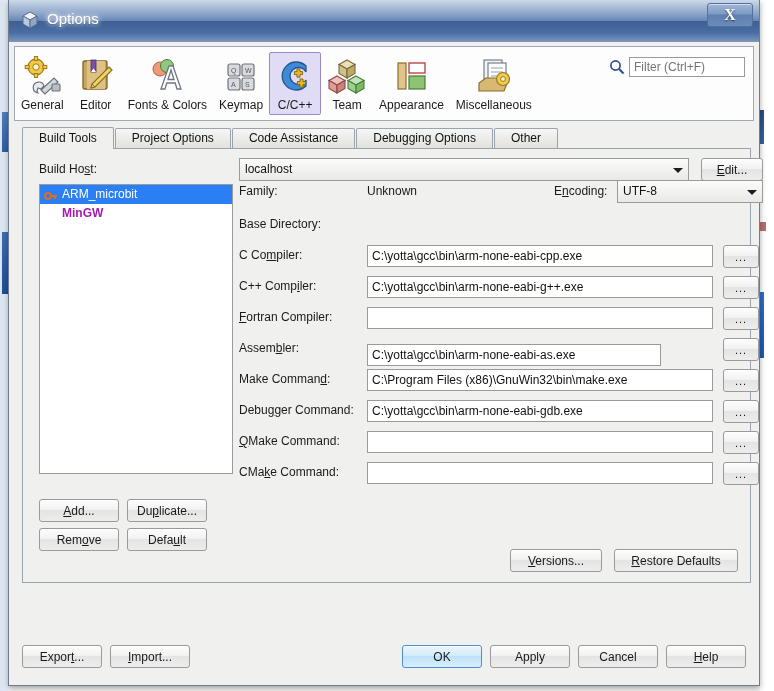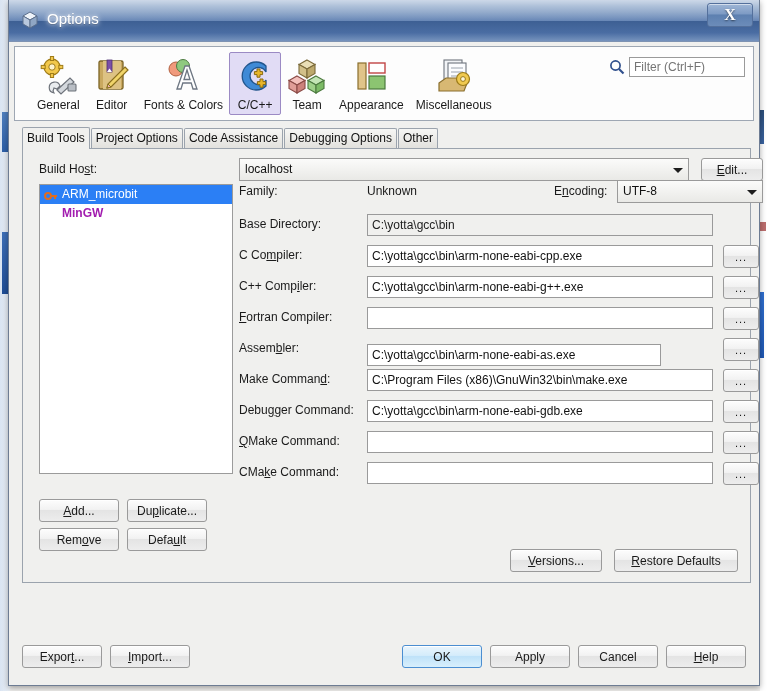--- a/index.html
+++ b/index.html
@@ -71,21 +71,21 @@
     font-size:16px; font-weight:bold; color:#ffffff;
     text-shadow: 0 1px 2px rgba(0,0,0,.55);
     font-family:"Liberation Serif", serif;
   }
 
   
   .toolbar {
     position: relative; margin: 4px 5px 0 5px; height: 75px;
     border: 1px solid #9ea7b3; background: #fdfdfd;
   }
-  .tool-items { display: flex; align-items: flex-start; padding: 5px 0 0 16px; }
+  .tool-items { display: flex; align-items: flex-start; padding: 5px 0 0 0; }
   .tool-item {
     display: flex; flex-direction: column; align-items: center;
     padding: 3px 5px 2px 5px; cursor: pointer;
     border: 1px solid transparent; border-radius: 2px;
   }
   .tool-item.selected { background: #e1dcf5; border-color: #9b8ac4; }
   .tool-ico { width: 40px; height: 40px; display:block; }
   .tool-label { font-size: 12px; color: #1a1a1a; margin-top: 2px; white-space: nowrap; }
 
   .filter-wrap { position: absolute; right: 8px; top: 10px; display:flex; align-items:center; }
@@ -95,21 +95,21 @@
     font-family:"Liberation Sans", sans-serif; font-size: 12px; color:#8a8a8a;
     padding: 0 4px;
   }
 
   
   .tabstrip {
     margin: 6px 8px 0 13px; height: 21px;
     display:flex; align-items:flex-end; position:relative; z-index:3;
   }
   .tab {
-    height: 20px; line-height:19px; padding: 0 4px;
+    height: 20px; line-height:19px; padding: 0 16px;
     border: 1px solid #9ba3ad; border-bottom: none;
     background: linear-gradient(180deg,#f6f6f4,#e2e1dd);
     font-size: 12px; color:#111; cursor:pointer;
     margin-right: 1px;
     border-radius: 2px 2px 0 0;
   }
   .tab.active {
     background: #f0f0ee; height: 22px; line-height:21px;
     border-color:#9ba3ad; position:relative; top:1px;
   }
@@ -256,20 +256,39 @@
         <span class="tool-ico">
           <svg viewBox="0 0 40 40" width="40" height="40">
             <circle cx="13" cy="13" r="7" fill="#f09a7c" stroke="#b15f3f" stroke-width="1"></circle>
             <circle cx="20" cy="10" r="6.5" fill="#8fc97f" stroke="#4e7b42" stroke-width="1"></circle>
             <path d="M14 33 L22 10 L26 10 L34 33 L30 33 L28.2 27 L19.8 27 L18 33 Z M21 23.5 L27 23.5 L24 14 Z" fill="#ffffff" stroke="#6d7682" stroke-width="1.3"></path>
           </svg>
         </span>
         <span class="tool-label">Fonts &amp; Colors</span>
       </div>
 
+      <div class="tool-item">
+        <span class="tool-ico">
+          <svg viewBox="0 0 40 40" width="40" height="40">
+            <g fill="#d8dadd" stroke="#6f757d" stroke-width="1.2">
+              <rect x="7" y="8" width="12" height="12" rx="2"></rect>
+              <rect x="21" y="8" width="12" height="12" rx="2"></rect>
+              <rect x="7" y="22" width="12" height="12" rx="2"></rect>
+              <rect x="21" y="22" width="12" height="12" rx="2"></rect>
+            </g>
+            <g fill="#555b63" font-family="Liberation Sans, sans-serif" font-size="7">
+              <text x="10" y="17">Q</text>
+                <text x="24" y="17">W</text>
+              <text x="10" y="31">A</text>
+                <text x="24" y="31">S</text>
+            </g>
+          </svg>
+        </span>
+        <span class="tool-label">Keymap</span>
+      </div>
 
       <div class="tool-item selected">
         <span class="tool-ico">
           <svg viewBox="0 0 40 40" width="40" height="40">
             <path d="M31 10 A14 14 0 1 0 31 30 L31 24 A8.5 8.5 0 1 1 31 16 Z" fill="#3f8ad6" stroke="#22558c" stroke-width="1.3"></path>
             <g fill="#e7b62a" stroke="#8a6a10" stroke-width="1">
               <path d="M22 13 h3 v2.6 h2.6 v3 H25 v2.6 h-3 v-2.6 h-2.6 v-3 H22 Z"></path>
               <path d="M25 23 h3 v2.6 h2.6 v3 H28 v2.6 h-3 v-2.6 h-2.6 v-3 H25 Z"></path>
             </g>
           </svg>
@@ -393,21 +412,20 @@
 
       <span class="flabel" style="top:35px;">Family:</span>
       <span class="statval" style="left:128px; top:35px;">Unknown</span>
       <span class="statval" style="left:315px; top:35px;">E<u class="mn">n</u>coding:</span>
       <div class="combo" style="left:378px; top:31px; width:146px;">
         <span>UTF-8</span>
         <span class="arw"></span>
       </div>
 
       <span class="flabel" style="top:68px;">Base Directory:</span>
-      <input class="tinput disabled" style="left: 128px; top: 65px; width: 346px;" readonly="" value="C:\yotta\gcc\bin">
 
       <span class="flabel" style="top:99px;">C Co<u class="mn">m</u>piler:</span>
       <input class="tinput" style="left: 128px; top: 96px; width: 346px;" value="C:\yotta\gcc\bin\arm-none-eabi-cpp.exe">
       <button class="wbtn dots" style="position:absolute; left:484px; top:96px;">...</button>
 
       <span class="flabel" style="top:130px;">C++ Comp<u class="mn">i</u>ler:</span>
       <input class="tinput" style="left: 128px; top: 127px; width: 346px;" value="C:\yotta\gcc\bin\arm-none-eabi-g++.exe">
       <button class="wbtn dots" style="position:absolute; left:484px; top:127px;">...</button>
 
       <span class="flabel" style="top:161px;"><u class="mn">F</u>ortran Compiler:</span>

